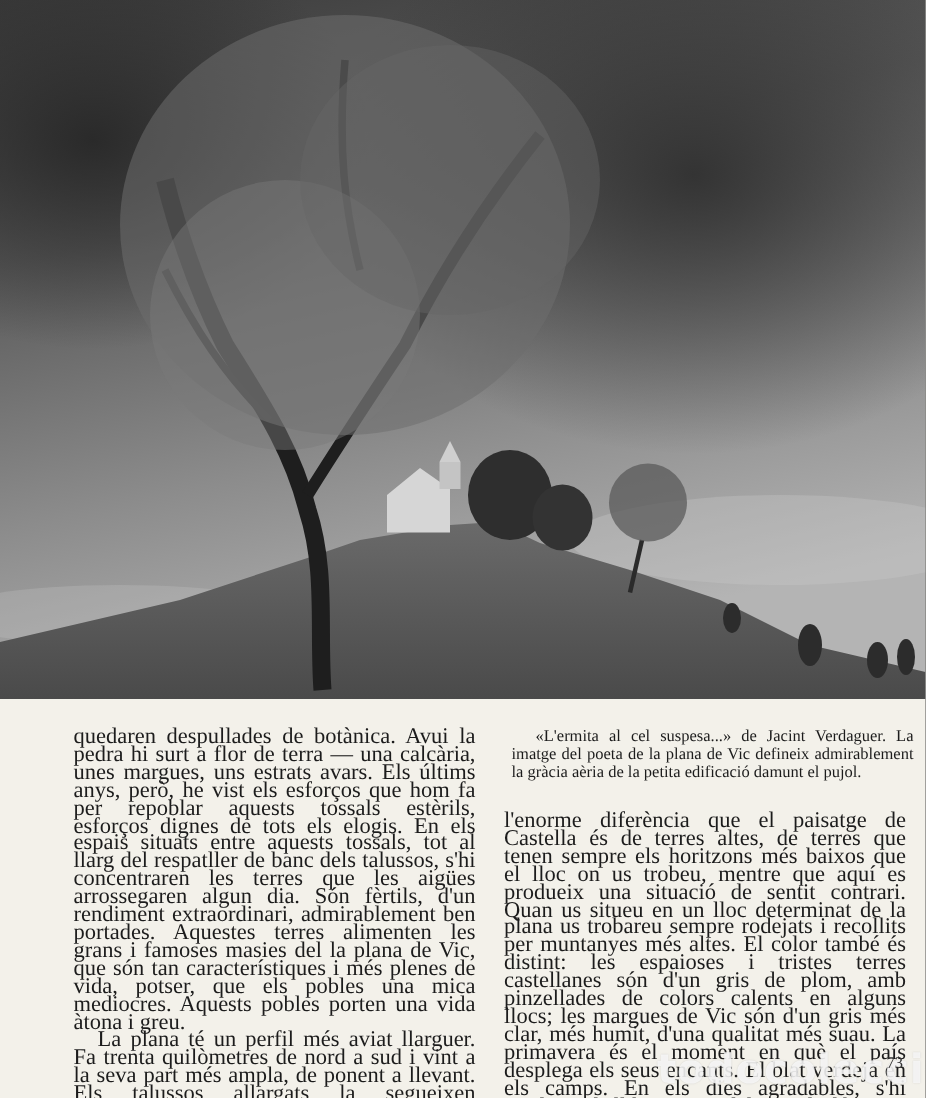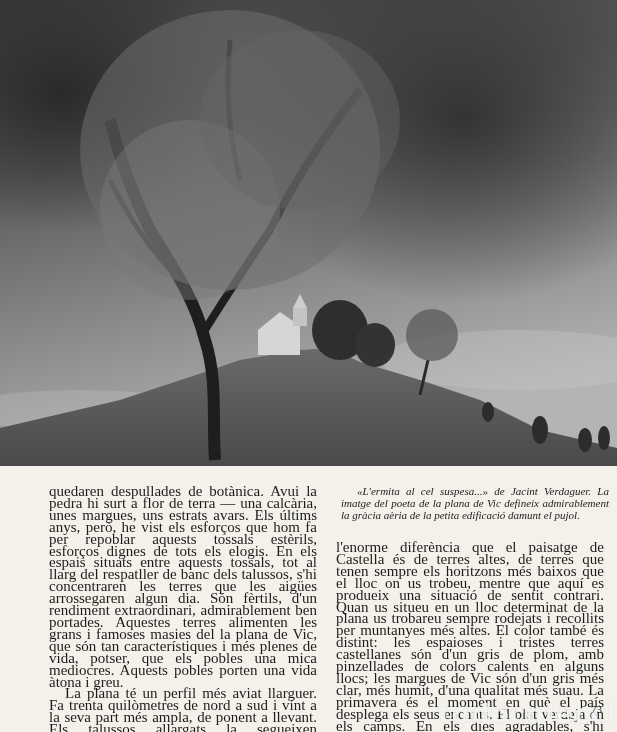--- a/index.html
+++ b/index.html
@@ -18,21 +18,21 @@
   .col {
     position: absolute; font-size: 15px; line-height: 11.9px;
     text-align: justify; hyphens: manual;
   }
   .col-left { left: 49px; top: 486px; width: 268px; }
   .col-right { left: 336px; top: 542px; width: 268px; }
   .col p { margin: 0; }
   .col p.indent { text-indent: 16px; }
   .caption {
     position: absolute; left: 341px; top: 486px; width: 268px;
-    font-style: italic; font-size: 11px; line-height: 11.9px; text-align: justify;
+    font-size: 11px; line-height: 11.9px; text-align: justify;
   }
   .caption p { margin: 0; text-indent: 16px; }
   .page-number {
     position: absolute; left: 591px; top: 703px; font-size: 11px; color: #333;
   }
   .watermark {
     position: absolute; left: 438px; top: 698px;
     font-family: "DejaVu Sans", sans-serif; font-weight: bold; font-size: 27px;
     letter-spacing: 0.5px; color: rgba(255,255,255,0.75);
     text-shadow: 0 0 1px rgba(180,180,180,0.6);

